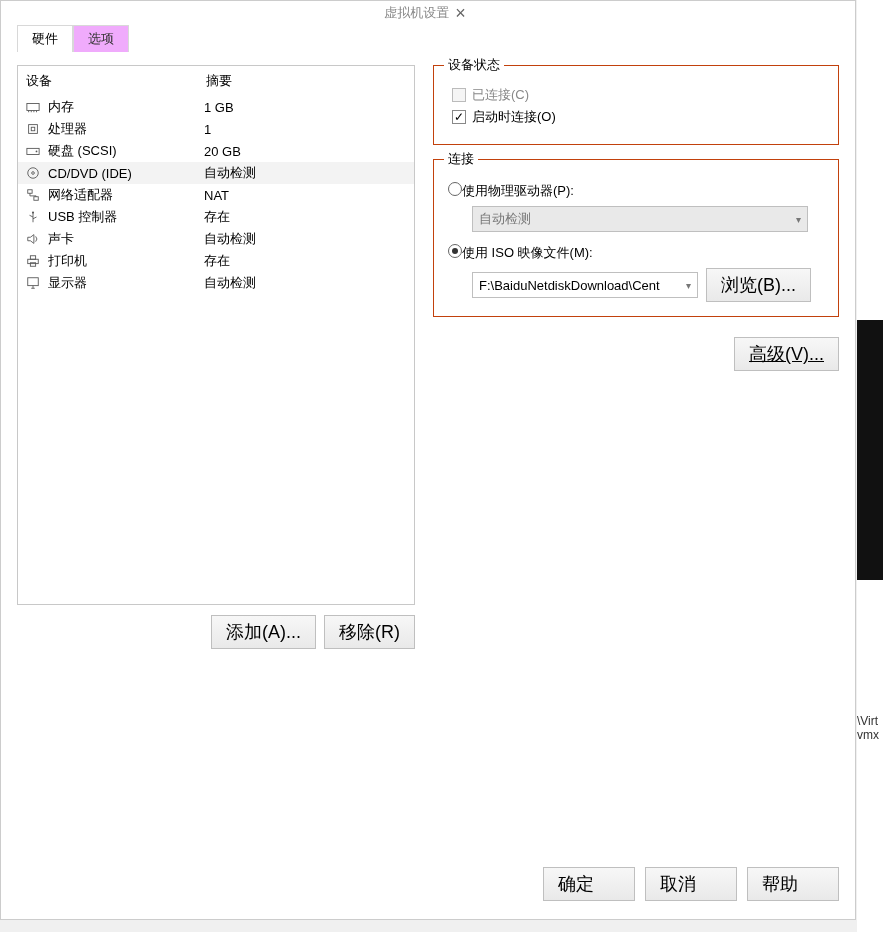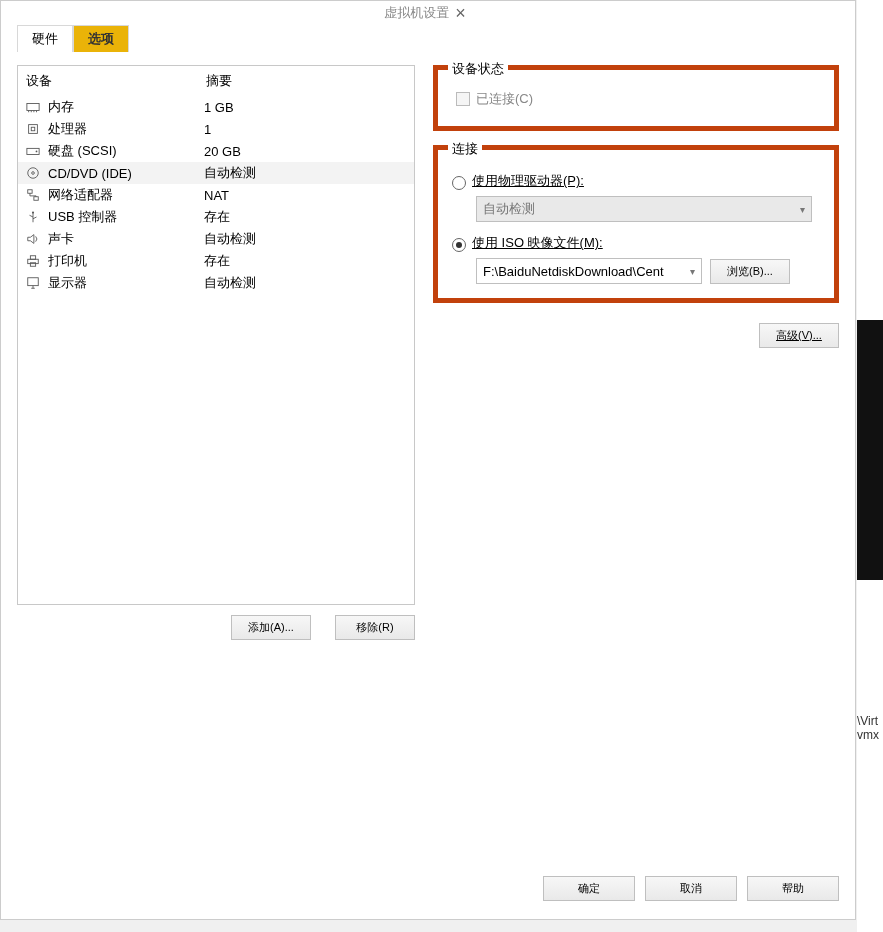--- a/index.html
+++ b/index.html
@@ -50,24 +50,23 @@
     .tab {
       border: 1px solid #d8d8d8;
       border-bottom: none;
       padding: 4px 14px;
       margin-right: 0;
       background: #fff;
       font-size: 13px;
       cursor: default;
     }
     .tab.inactive {
-      background:#eab308;
+      background:#f0abfc;
       border-color:#d8d8d8;
       color:#333;
-      font-weight:bold;
     }
     .tab.active {
       background:#fff;
       position:relative;
       z-index:2;
     }
     .content {
       flex: 1;
       padding: 12px 16px 12px 16px;
       display: flex;
@@ -111,21 +110,21 @@
     .hw-icon svg { width:14px; height:14px; }
     .hw-name { width: 156px; }
     .hw-summary { flex:1; }
     .right-panel {
       flex:1;
       display:flex;
       flex-direction:column;
       gap: 14px;
     }
     .group {
-      border: 5px solid #c2410c;
+      border: 1px solid #c2410c;
       position:relative;
       padding: 16px 14px 14px 14px;
     }
     .group-title {
       position:absolute;
       top: -10px;
       left: 10px;
       background:#fff;
       padding: 0 4px;
       font-size:13px;
@@ -146,24 +145,22 @@
       line-height:1;
     }
     .chk-box.checked::after {
       content:"✓";
       font-size:12px;
     }
     .chk-box.disabled { border-color:#bbb; background:#f5f5f5; }
     .chk-label.disabled { color:#888; }
     .radio-row {
       display:flex;
-      align-items:flex-end;
-      gap: 6px;
+      align-items:flex-start;
       margin: 6px 0;
-      text-decoration: underline;
     }
     .radio {
       width:14px;height:14px;border:1px solid #666;border-radius:50%;
       display:inline-flex;align-items:center;justify-content:center;
     }
     .radio.checked::after {
       content:"";width:6px;height:6px;background:#333;border-radius:50%;
     }
     .dropdown {
       border:1px solid #bfbfbf;
@@ -181,36 +178,35 @@
       display:flex;
       align-items:center;
       gap: 8px;
       margin-top:6px;
       margin-left: 24px;
     }
     .btn {
       border:1px solid #bfbfbf;
       background: linear-gradient(#f7f7f7,#e9e9e9);
       padding: 4px 14px;
-      font-size:11px;
+      font-size:18px;
       min-width: 80px;
-      text-align:center;
       cursor: default;
     }
     .btn-row-right {
       display:flex;
       justify-content:flex-end;
       gap:10px;
       margin-top: 6px;
       text-decoration: underline;
     }
     .under-list-btns {
       display:flex;
       justify-content:flex-end;
-      gap:24px;
+      gap:8px;
       padding-top: 10px;
     }
     .dialog-buttons {
       display:flex;
       justify-content:flex-end;
       gap:10px;
       padding: 10px 0 6px 0;
       border-top: 0;
     }
     .dialog-buttons .btn { min-width:92px; }
@@ -360,20 +356,24 @@
           <div class="btn">移除(R)</div>
         </div>
       </div>
 
       <div class="right-panel">
         <div class="group">
           <div class="group-title">设备状态</div>
           <div class="chk-row">
             <span class="chk-box disabled"></span>
             <span class="chk-label disabled">已连接(C)</span>
+          </div>
+          <div class="chk-row">
+            <span class="chk-box checked"></span>
+            <span>启动时连接(O)</span>
           </div>
         </div>
 
         <div class="group">
           <div class="group-title">连接</div>
 
           <div class="radio-row">
             <span class="radio"></span>
             <span>使用物理驱动器(P):</span>
           </div>

